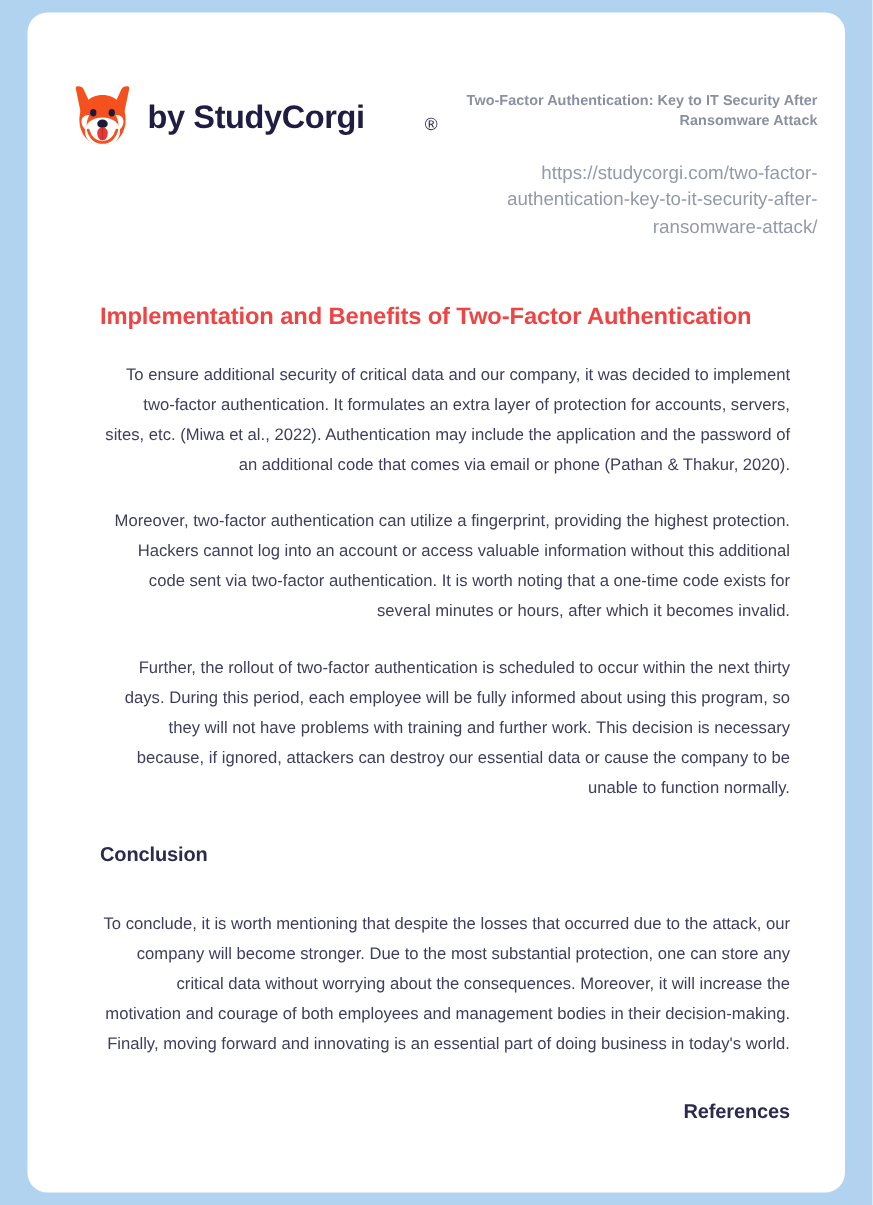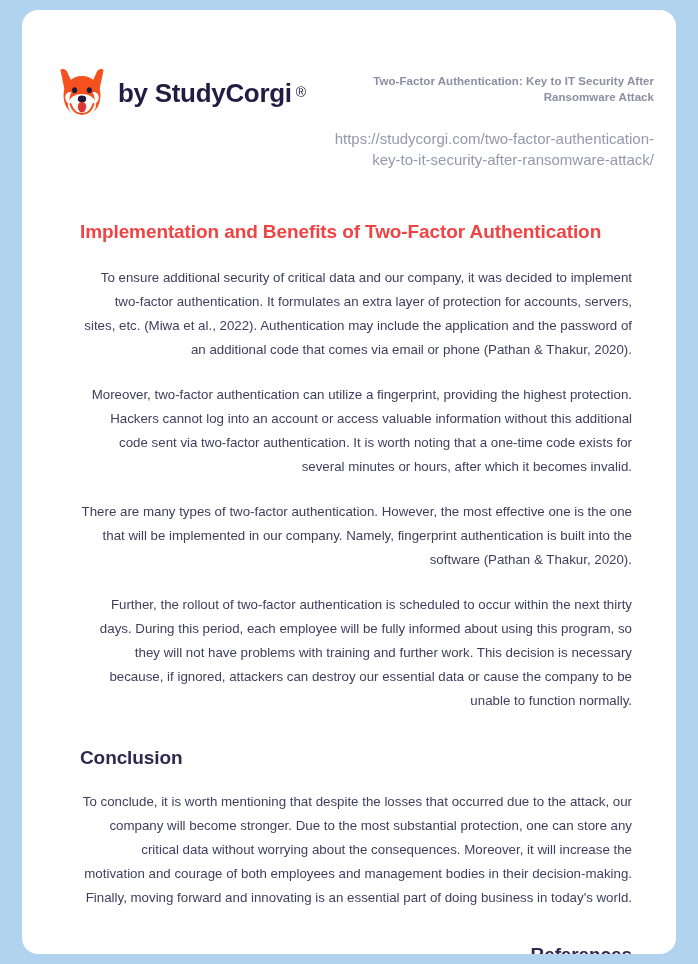--- a/index.html
+++ b/index.html
@@ -38,27 +38,28 @@
     padding-top: 4px;
   }
   .brand-logo {
     width: 48px;
     height: 52px;
     flex: 0 0 auto;
     display: block;
   }
   .brand-wordmark {
     display: flex;
-    align-items: center;
+    align-items: flex-end;
     color: #211c41;
     font-size: 26px;
     font-weight: bold;
     letter-spacing: -0.3px;
     line-height: 1;
     white-space: nowrap;
+    gap: 44px;
   }
   .brand-reg {
     font-size: 14px;
     font-weight: normal;
     margin-left: 4px;
     margin-top: -3px;
     color: #211c41;
   }
   .header-meta {
     text-align: right;
@@ -87,35 +88,35 @@
   h1.section-heading {
     color: #ef4444;
     font-size: 19px;
     font-weight: bold;
     line-height: 1.3;
     margin: 49px 0 0 0;
     letter-spacing: -0.1px;
   }
   h2.section-heading {
     color: #2d2a4f;
-    font-size: 19px;
+    font-size: 16px;
     font-weight: bold;
     line-height: 1.3;
     margin: 33px 0 0 0;
     letter-spacing: -0.1px;
   }
   p.body-paragraph {
     color: #3f3e5e;
     font-size: 13.3px;
     line-height: 24px;
     margin: 21px 0 0 0;
     text-align: right;
   }
   h2.section-heading + p.body-paragraph {
-    margin-top: 19px;
+    margin-top: 32px;
   }
   .references-heading {
     margin-top: 33px;
     text-align: right;
   }
 </style>
 </head>
 <body>
 
 <div class="page-card">
@@ -149,21 +150,20 @@
     </div>
 
   </div>
 
   <div class="doc-body">
 
     <h1 class="section-heading">Implementation and Benefits of Two-Factor Authentication</h1>
 
     <p class="body-paragraph">To ensure additional security of critical data and our company, it was decided to implement two-factor authentication. It formulates an extra layer of protection for accounts, servers, sites, etc. (Miwa et al., 2022). Authentication may include the application and the password of an additional code that comes via email or phone (Pathan &amp; Thakur, 2020).</p>
     <p class="body-paragraph">Moreover, two-factor authentication can utilize a fingerprint, providing the highest protection. Hackers cannot log into an account or access valuable information without this additional code sent via two-factor authentication. It is worth noting that a one-time code exists for several minutes or hours, after which it becomes invalid.</p>
-    <p class="body-paragraph">There are many types of two-factor authentication. However, the most effective one is the one that will be implemented in our company. Namely, fingerprint authentication is built into the software (Pathan &amp; Thakur, 2020).</p>
     <p class="body-paragraph">Further, the rollout of two-factor authentication is scheduled to occur within the next thirty days. During this period, each employee will be fully informed about using this program, so they will not have problems with training and further work. This decision is necessary because, if ignored, attackers can destroy our essential data or cause the company to be unable to function normally.</p>
 
     <h2 class="section-heading">Conclusion</h2>
     <p class="body-paragraph">To conclude, it is worth mentioning that despite the losses that occurred due to the attack, our company will become stronger. Due to the most substantial protection, one can store any critical data without worrying about the consequences. Moreover, it will increase the motivation and courage of both employees and management bodies in their decision-making. Finally, moving forward and innovating is an essential part of doing business in today's world.</p>
 
     <h2 class="section-heading references-heading">References</h2>
 
   </div>
 
 </div>

